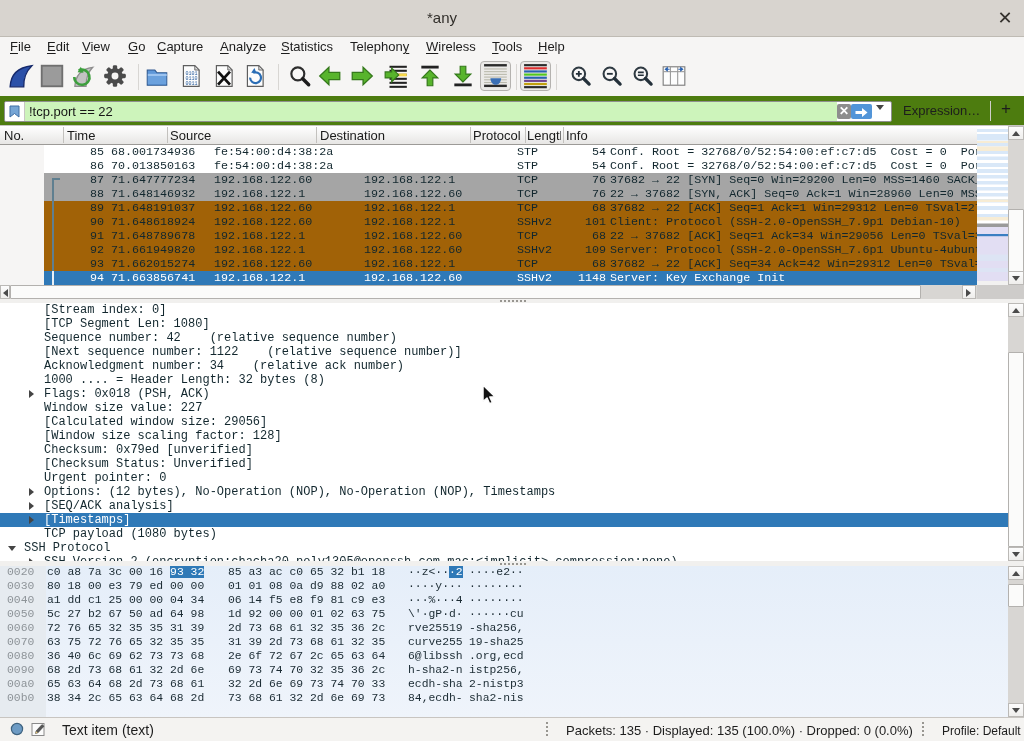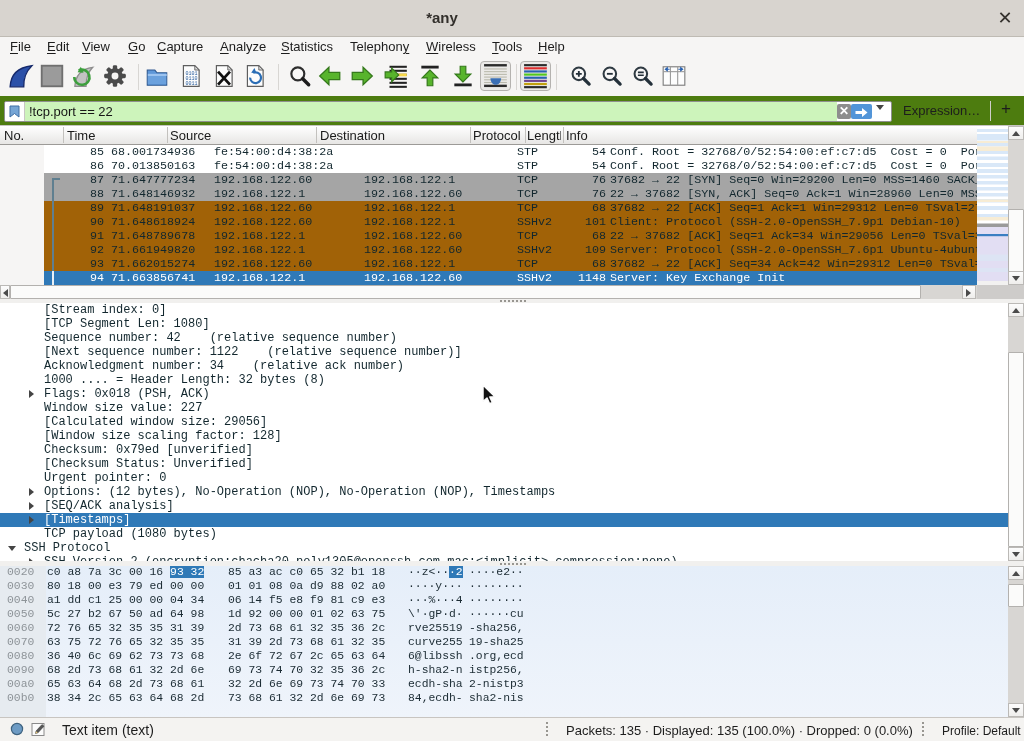--- a/index.html
+++ b/index.html
@@ -3,21 +3,21 @@
 <meta charset="utf-8">
 <style>
   html,body{margin:0;padding:0;}
   body{width:1024px;height:741px;overflow:hidden;position:relative;
        font-family:"Liberation Sans",sans-serif;background:#f6f5f4;}
   .abs{position:absolute;}
   
   #titlebar{left:0;top:0;width:1024px;height:36px;background:#d8d4cf;
             border-bottom:1px solid #bfbbb4;}
   #title{left:0;top:9px;width:884px;text-align:center;font-size:15px;
-         font-weight:bold;color:#322f2b;}
+         font-weight:normal;color:#322f2b;}
   #closebtn{right:7px;top:7px;width:24px;height:24px;color:#35322e;font-size:18px;
             text-align:center;line-height:22px;}
   
   #menubar{left:0;top:37px;width:1024px;height:21px;background:#f6f5f4;}
   .mi{position:absolute;top:2px;font-size:13px;color:#1d1d1d;}
   .mi u{text-decoration:underline;text-underline-offset:2px;}
   
   #toolbar{left:0;top:58px;width:1024px;height:38px;background:#f6f5f4;}
   .tbi{position:absolute;top:5px;width:26px;height:26px;}
   .tsep{position:absolute;top:6px;width:1px;height:26px;background:#d8d6d3;}

